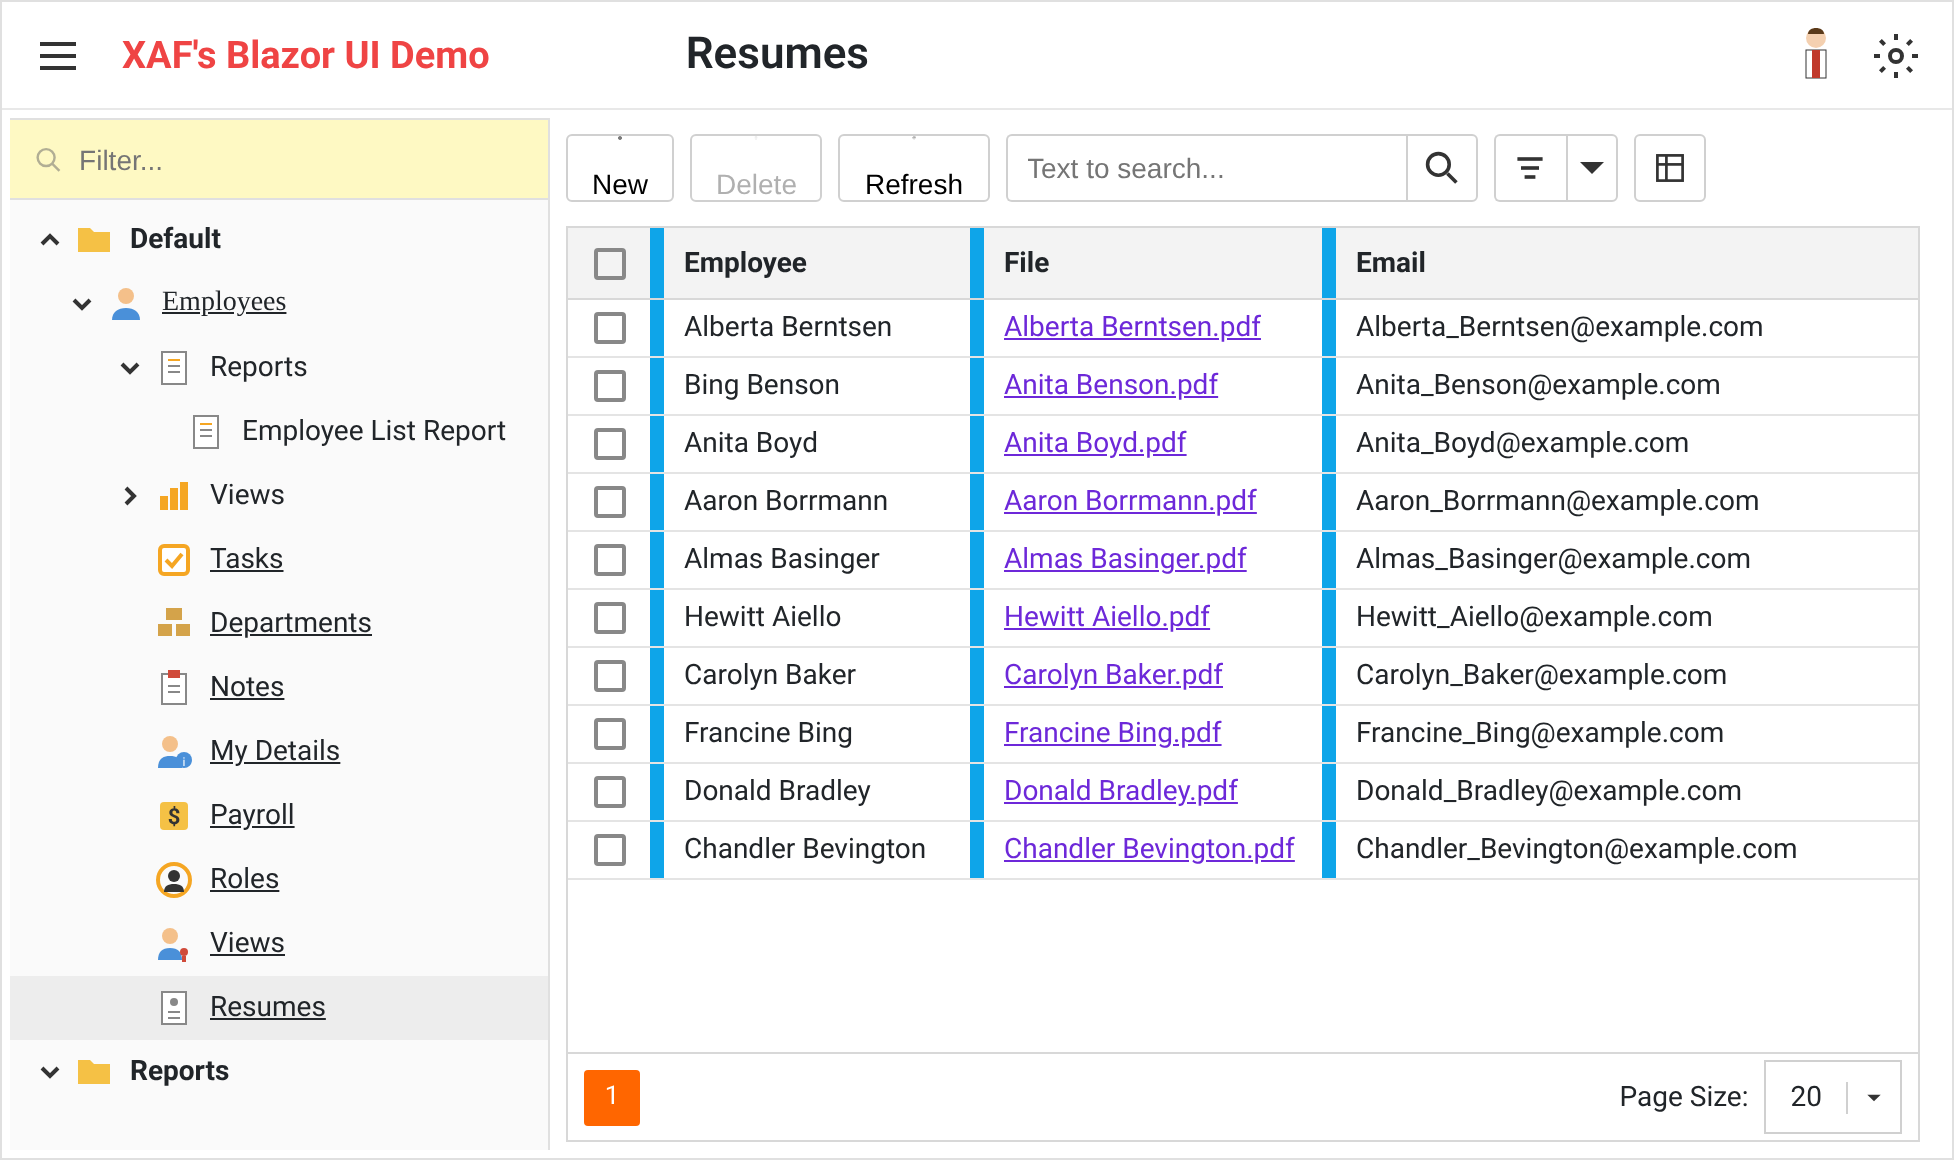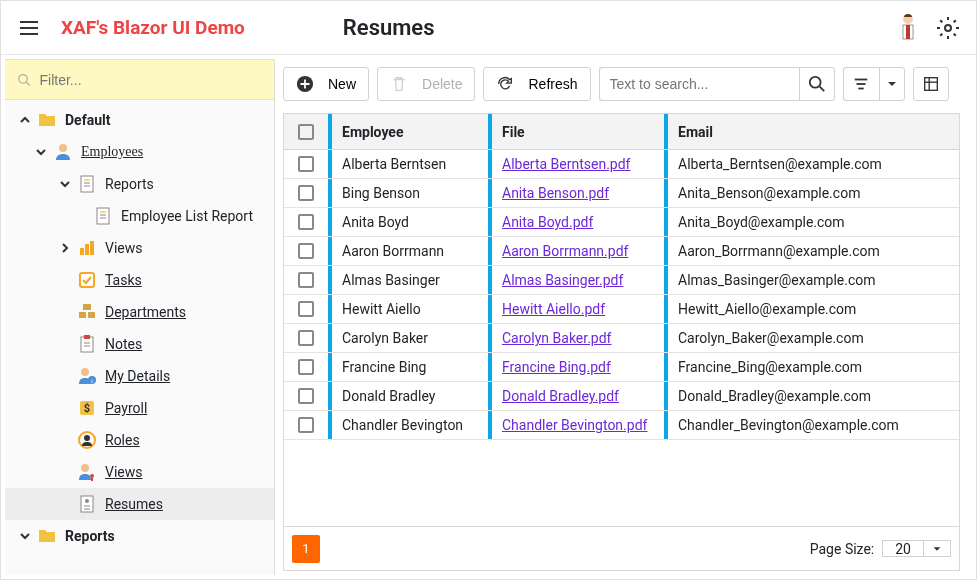--- a/index.html
+++ b/index.html
@@ -26,49 +26,49 @@
 .tree-icon { width: 20px; height: 20px; margin-right: 8px; flex-shrink: 0; display: flex; align-items: center; justify-content: center; }
 .tree-label { font-size: 14px; white-space: nowrap; }
 .tree-label.bold { font-weight: 700; }
 .tree-label.underline { text-decoration: underline; }
 .depth-0 { padding-left: 8px; }
 .depth-1 { padding-left: 24px; font-family: Liberation Serif, serif; }
 .depth-2 { padding-left: 48px; }
 .depth-3 { padding-left: 88px; }
 .main { flex: 1; display: flex; flex-direction: column; padding: 12px 16px 8px 8px; overflow: hidden; }
 .toolbar { display: flex; align-items: center; gap: 8px; margin-bottom: 12px; }
-.btn { display: flex; align-items: center; height: 34px; padding: 0 12px; background: #fff; border: 1px solid #d0d0d0; border-radius: 3px; cursor: pointer; font-size: 14px; gap: 14px; }
+.btn { display: flex; align-items: center; height: 34px; padding: 0 12px; background: #fff; border: 1px solid #d0d0d0; border-radius: 3px; cursor: pointer; font-size: 14px; gap: 14px; flex-direction: column; }
 .btn.disabled { color: #b0b0b0; cursor: default; }
 .btn.disabled svg { opacity: 0.4; }
 .btn svg { width: 18px; height: 18px; }
 .btn.icon-only { padding: 0 8px; width: 36px; justify-content: center; }
 .search-group { display: flex; }
 .search-input { height: 34px; border: 1px solid #d0d0d0; border-right: none; border-radius: 3px 0 0 3px; padding: 0 10px; font-size: 14px; outline: none; width: 200px; color: #888; }
 .search-btn { border-radius: 0 3px 3px 0; }
 .split-btn { display: flex; }
 .split-btn .btn:first-child { border-radius: 3px 0 0 3px; border-right: none; }
 .split-btn .btn:last-child { border-radius: 0 3px 3px 0; padding: 0 6px; width: 26px; }
 .grid { flex: 1; border: 1px solid #d8d8d8; display: flex; flex-direction: column; overflow: hidden; }
 .grid-header { display: flex; background: #f3f3f3; border-bottom: 1px solid #d8d8d8; height: 36px; }
-.grid-cell { display: flex; align-items: center; padding: 0 10px; border-right: 4px solid #0ea5e9; }
+.grid-cell { display: flex; align-items: center; padding: 0 10px; border-right: 7px solid #0ea5e9; }
 .grid-cell:last-child { border-right: none; }
 .col-check { width: 48px; justify-content: center; }
 .col-emp { width: 160px; }
 .col-file { width: 176px; }
 .col-email { flex: 1; }
 .grid-header .grid-cell { font-weight: 700; font-size: 14px; }
 .grid-body { flex: 1; overflow-y: auto; }
 .grid-row { display: flex; height: 29px; border-bottom: 1px solid #e4e4e4; }
 .checkbox { width: 16px; height: 16px; border: 2px solid #888; border-radius: 2px; }
 .file-link { color: #6d28d9; text-decoration: underline; cursor: pointer; }
 .pager { display: flex; align-items: center; height: 44px; padding: 0 8px; border-top: 1px solid #d8d8d8; }
 .page-num { width: 28px; height: 28px; background: #ff6600; color: #fff; display: flex; align-items: center; justify-content: center; font-size: 13px; border-radius: 2px; }
 .pager-spacer { flex: 1; }
 .page-size-label { margin-right: 8px; font-size: 14px; }
-.page-size-val { display: flex; align-items: center; border: 1px solid #d0d0d0; height: 17px; }
+.page-size-val { display: flex; align-items: center; border: 1px solid #d0d0d0; height: 37px; }
 .page-size-val span { padding: 0 12px; border-right: 1px solid #d0d0d0; }
 .page-size-drop { width: 26px; display: flex; align-items: center; justify-content: center; cursor: pointer; }
 </style>
 </head>
 <body>
 
 <div class="app">
   <div class="header">
     <div class="hamburger">
       <svg viewBox="0 0 24 24">

